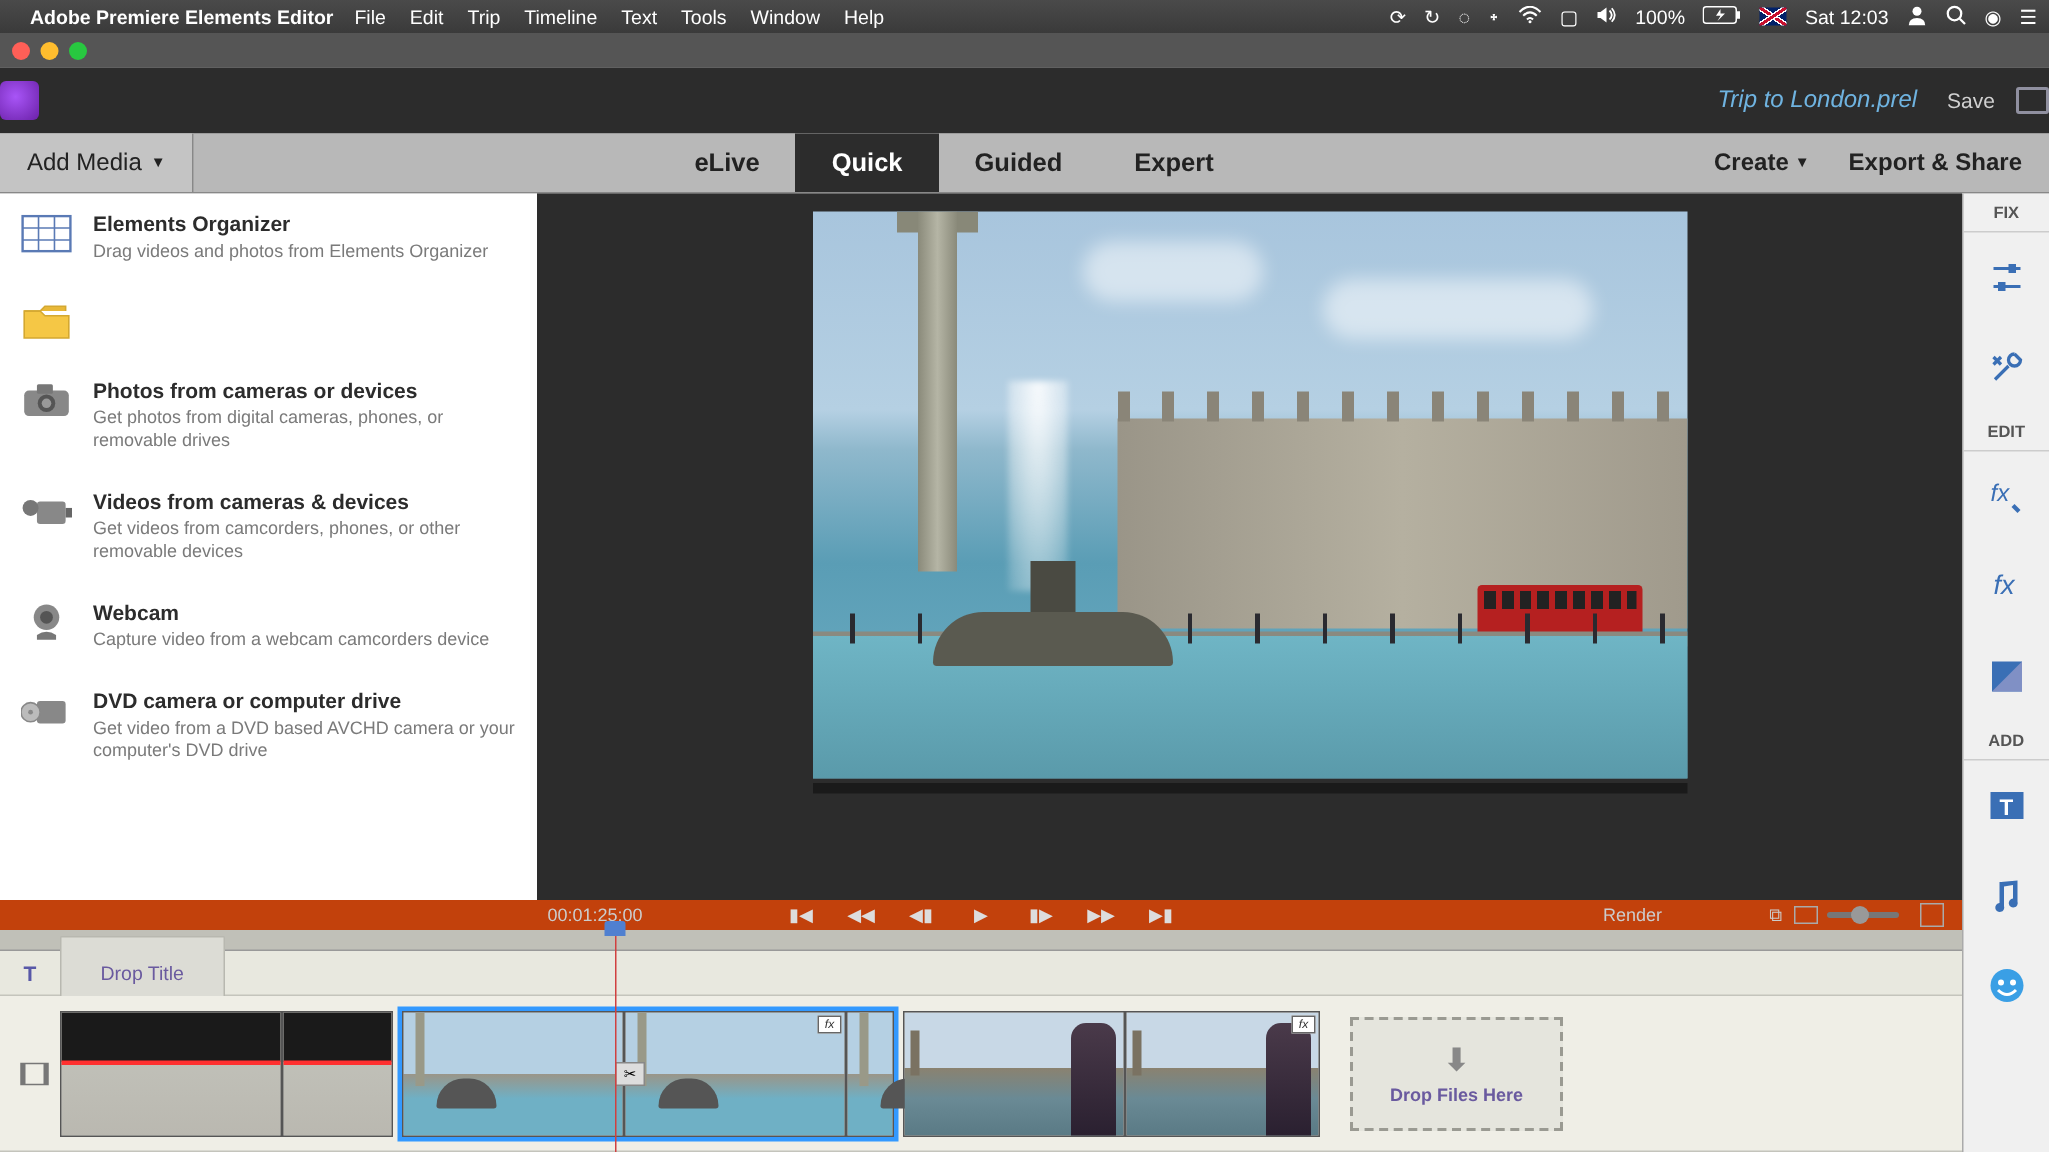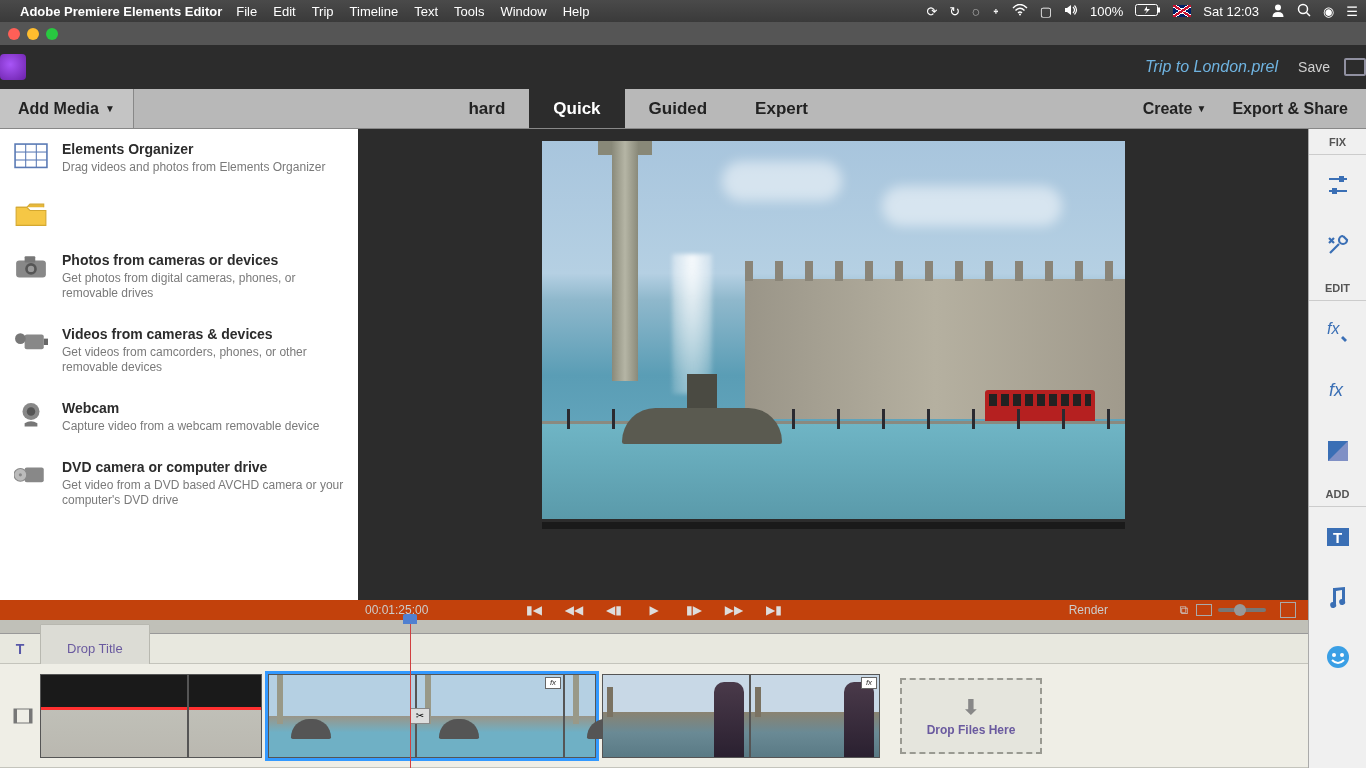--- a/index.html
+++ b/index.html
@@ -25,21 +25,21 @@
 
 .title-bar { height: 44px; background: #2c2c2c; display: flex; align-items: center; padding: 0 0; }
 .app-logo { width: 26px; height: 26px; background: radial-gradient(circle at 40% 40%, #a855f7, #6b21a8); border-radius: 4px; }
 .title-bar .spacer { flex: 1; }
 .project-name { color: #6fb3e0; font-style: italic; font-size: 16px; margin-right: 20px; }
 .save-btn { color: #d0d0d0; font-size: 14px; margin-right: 14px; cursor: pointer; }
 .full-icon { width: 22px; height: 18px; border: 2px solid #9090a0; border-radius: 2px; cursor:pointer; }
 
 
 .mode-bar { height: 40px; background: #b8b8b8; display: flex; align-items: center; border-bottom: 1px solid #888; }
-.add-media { height: 100%; padding: 0 18px; display:flex; align-items:center; font-size: 16px; font-weight: bold; color:#222; border-right: 1px solid #888; cursor:pointer; background:#c4c4c4;}
+.add-media { height: 100%; padding: 0 18px; display:flex; align-items:center; font-size: 16px; font-weight: normal; color:#222; border-right: 1px solid #888; cursor:pointer; background:#c4c4c4;}
 .add-media .caret { margin-left:6px; font-size:10px; }
 .mode-bar .center { flex: 1; display: flex; justify-content: center; align-items: center; height: 100%; gap: 0; }
 .mode-tab { height: 100%; padding: 0 24px; display:flex; align-items: center; font-size: 17px; font-weight: bold; color: #222; cursor: pointer; }
 .mode-tab.active { background: #2c2c2c; color: #fff; }
 .mode-right { display:flex; align-items:center; height:100%; padding-right: 18px; gap: 26px; }
 .mode-right .btn { font-size: 16px; font-weight: bold; color:#222; cursor:pointer; display:flex; align-items:center;}
 .mode-right .caret { margin-left:4px; font-size:10px;}
 
 
 .main { display: flex; height: 471px; }
@@ -192,21 +192,21 @@
   <div class="save-btn">Save</div>
   <div class="full-icon"></div>
 </div>
 
 <div class="mode-bar">
   <div class="add-media">
     <span>Add Media</span>
     <span class="caret">▼</span>
   </div>
   <div class="center">
-    <div class="mode-tab">hard</div>
+    <div class="mode-tab">eLive</div>
     <div class="mode-tab active">Quick</div>
     <div class="mode-tab">Guided</div>
     <div class="mode-tab">Expert</div>
   </div>
   <div class="mode-right">
     <div class="btn">
         <span>Create</span>
         <span class="caret">▼</span>
       </div>
     <div class="btn">Export &amp; Share</div>
@@ -271,21 +271,21 @@
     <div class="media-source">
       <div class="ms-icon">
               <svg viewBox="0 0 32 24">
                 <circle cx="16" cy="9" r="8" fill="#888"></circle>
                 <circle cx="16" cy="9" r="4" fill="#555"></circle>
                 <path d="M10 20 Q16 16 22 20 L22 23 H10 Z" fill="#777"></path>
               </svg>
             </div>
       <div>
               <div class="ms-title">Webcam</div>
-              <div class="ms-desc">Capture video from a webcam removable device</div>
+              <div class="ms-desc">Capture video from a webcam camcorders device</div>
             </div>
     </div>
     <div class="media-source">
       <div class="ms-icon">
               <svg viewBox="0 0 32 24">
                 <rect x="10" y="6" width="18" height="14" rx="2" fill="#888"></rect>
                 <circle cx="6" cy="13" r="6" fill="#bbb" stroke="#888"></circle>
                 <circle cx="6" cy="13" r="1.5" fill="#888"></circle>
               </svg>
             </div>

